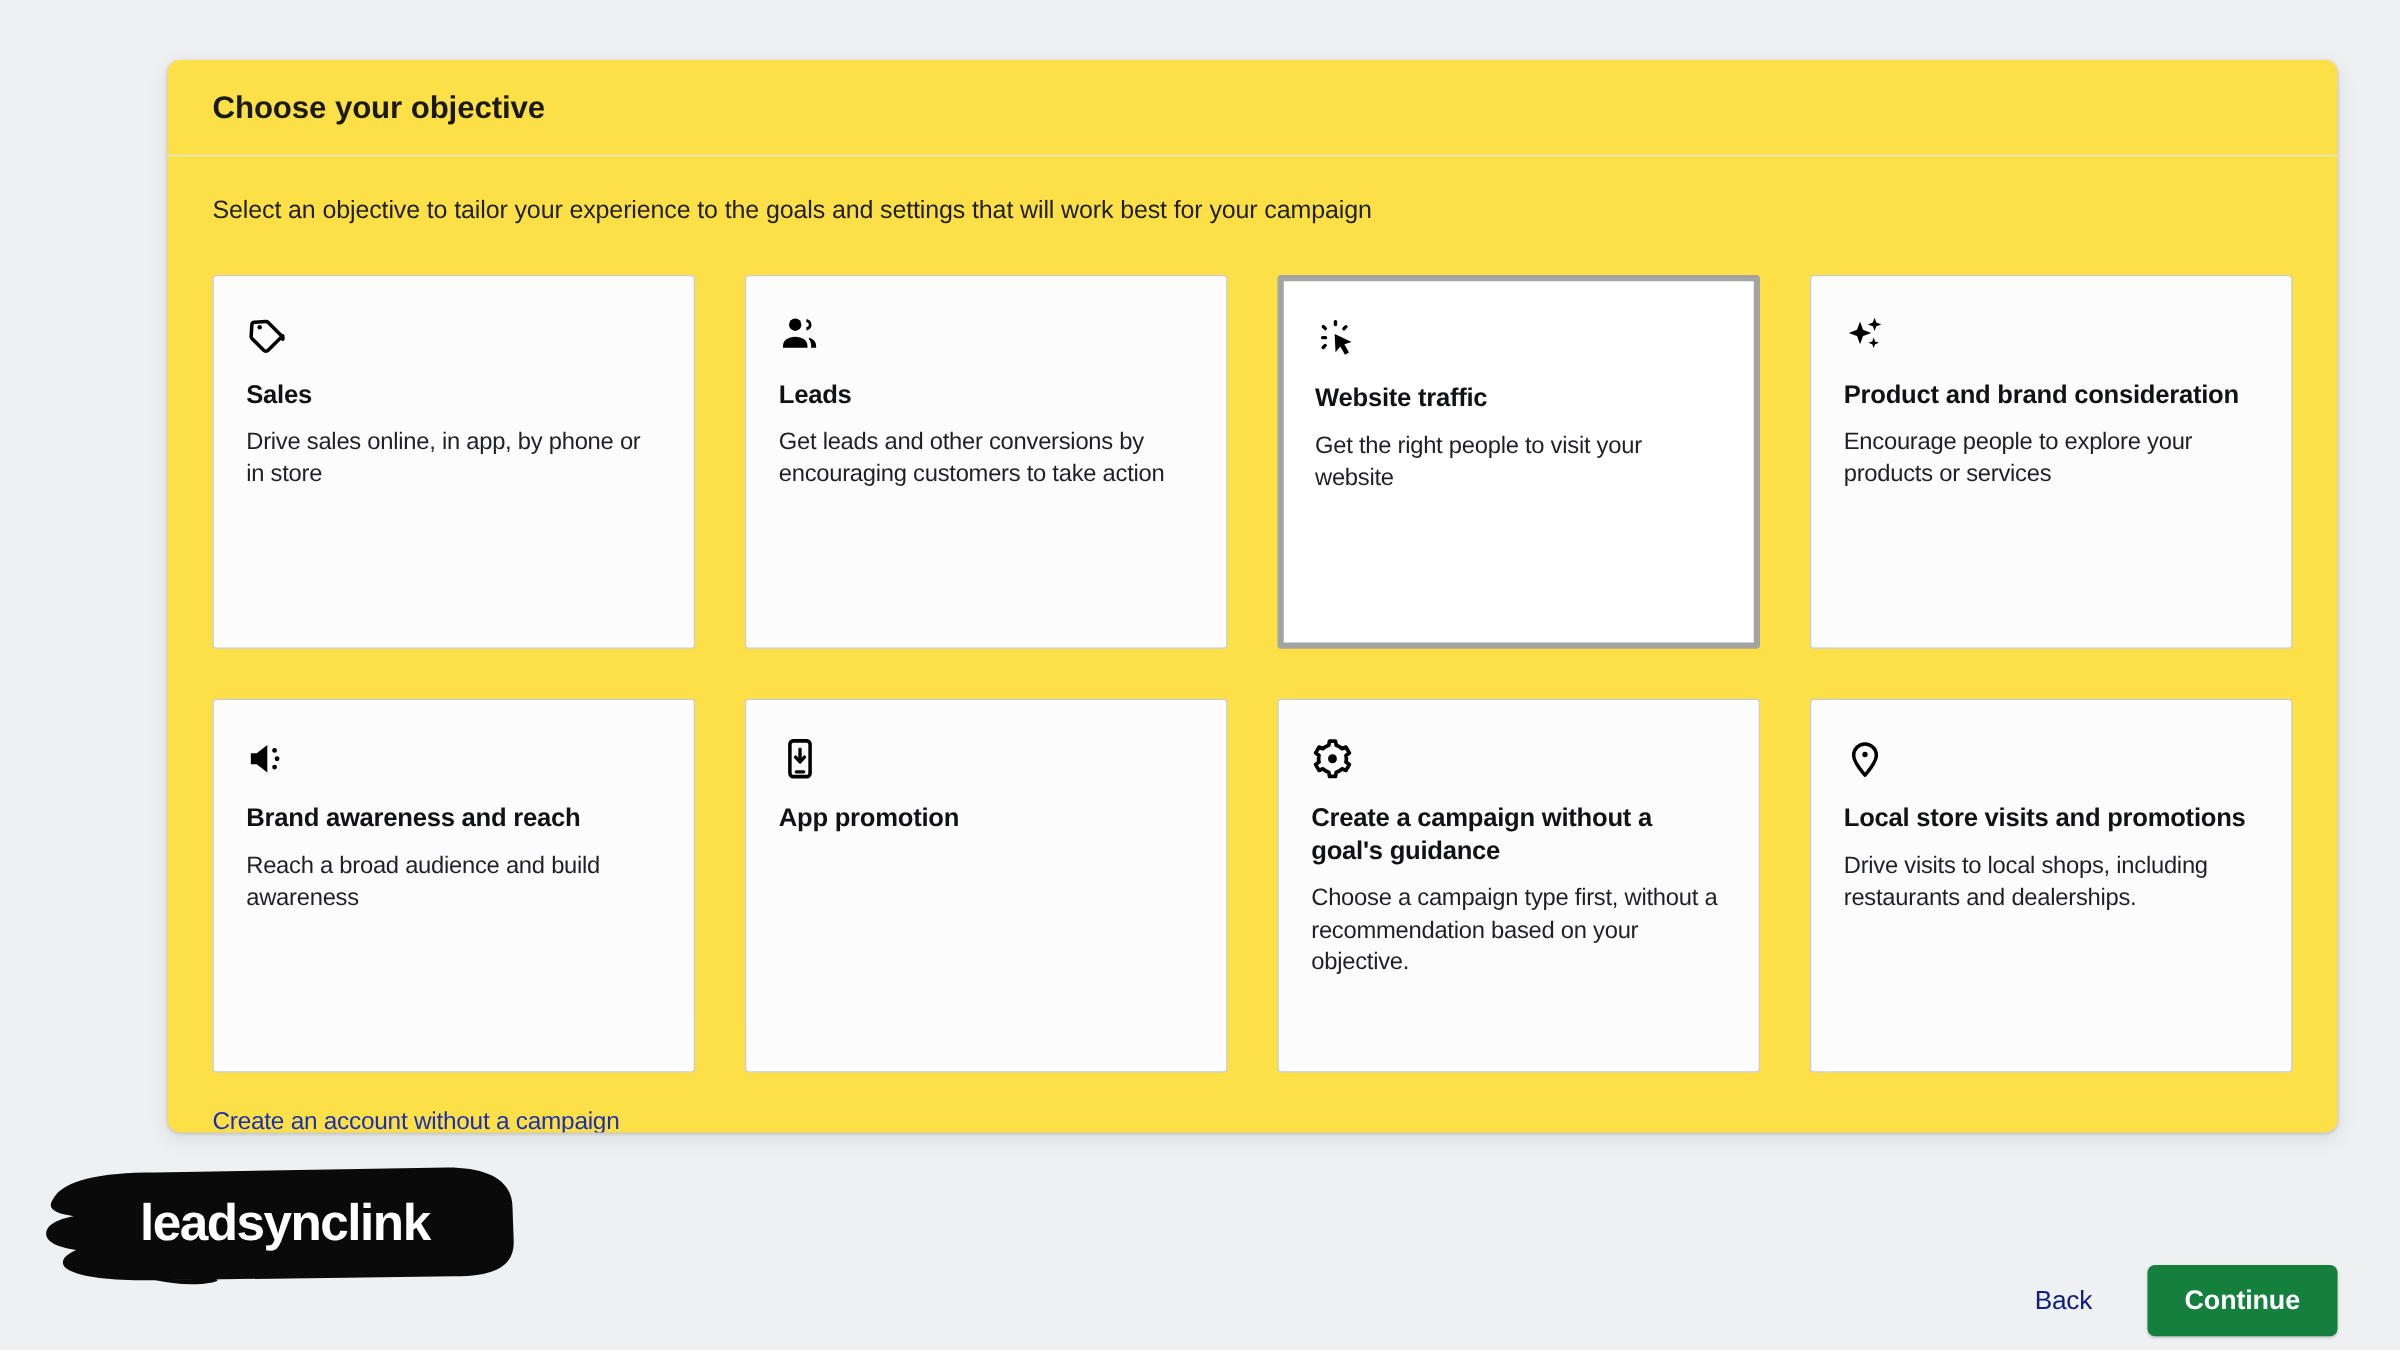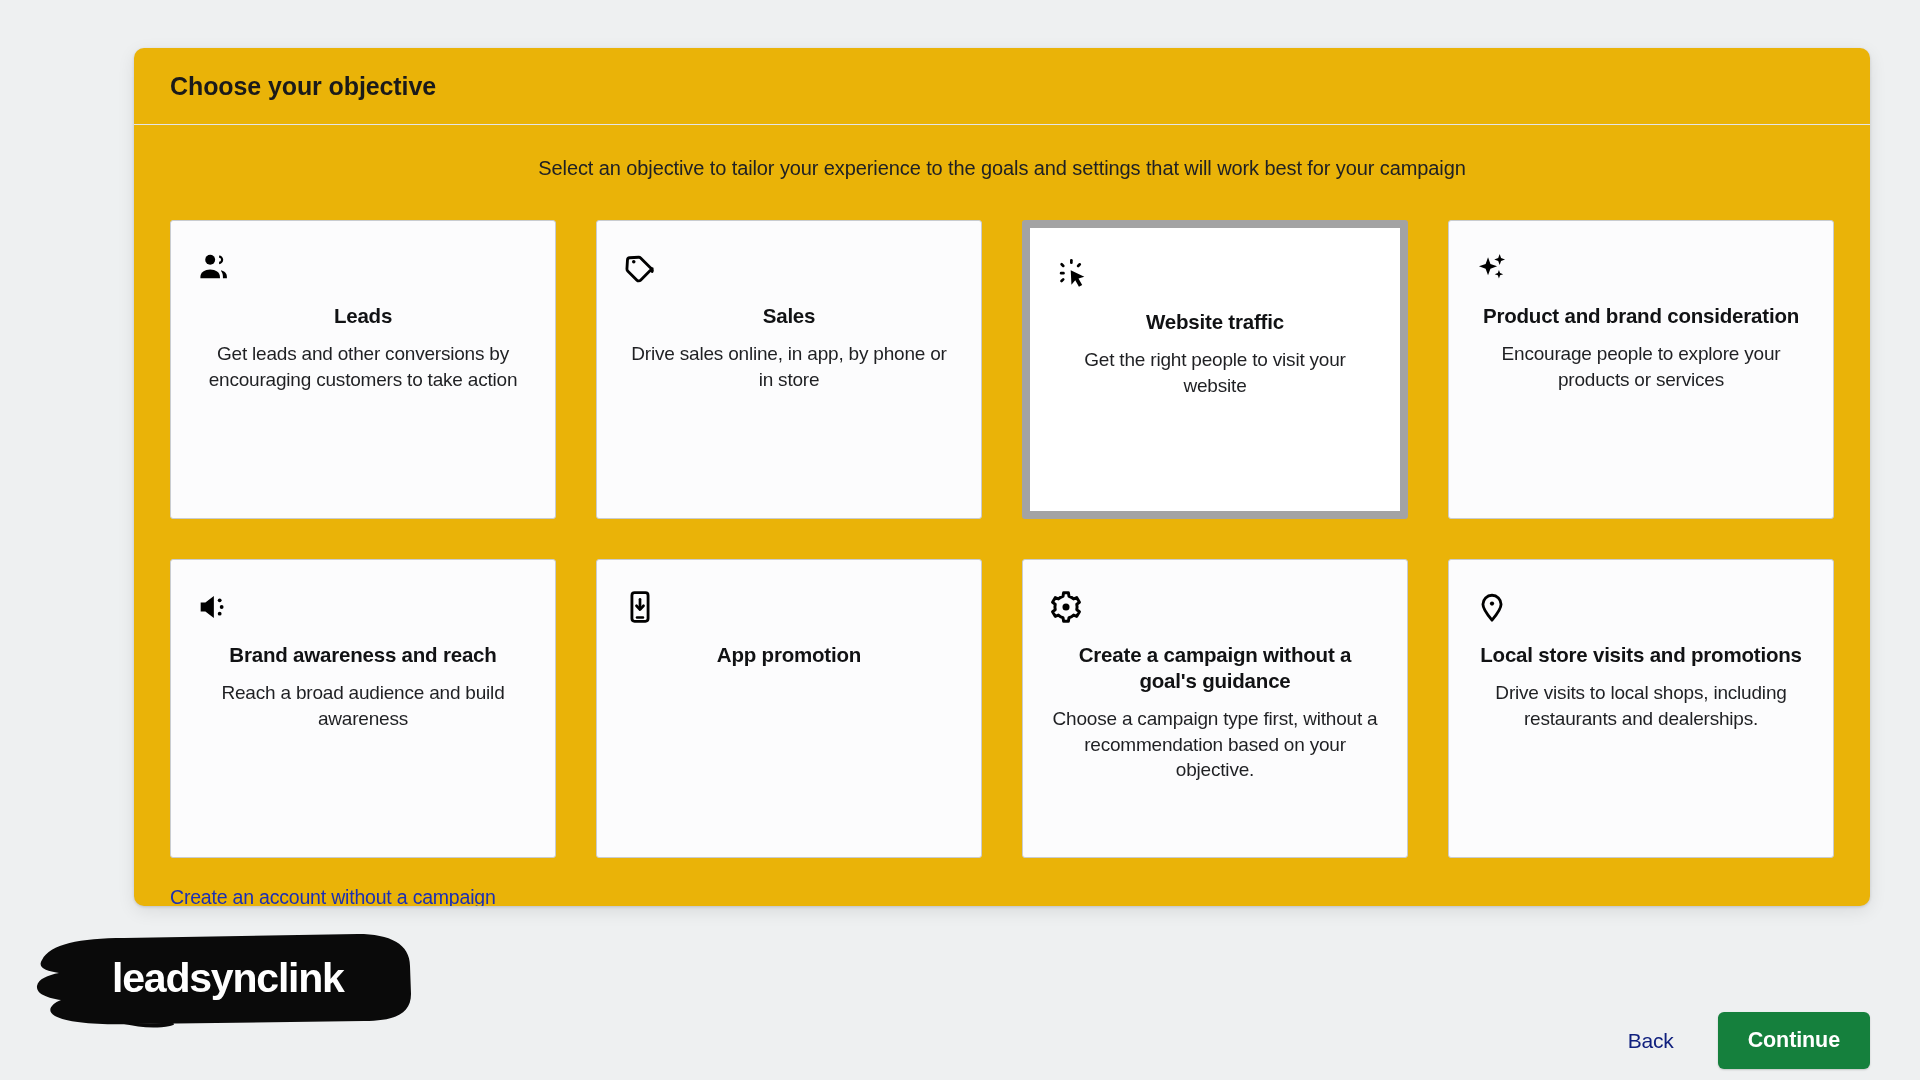--- a/index.html
+++ b/index.html
@@ -17,26 +17,25 @@
     position: relative;
   }
 
   
   .dialog {
     position: absolute;
     left: 134px;
     top: 48px;
     width: 1736px;
     height: 858px;
-    background: #eab308;
+    background: #fde047;
     border-radius: 10px;
     box-shadow: 0 1px 3px rgba(0,0,0,0.14), 0 5px 18px rgba(0,0,0,0.09);
     display: flex;
     flex-direction: column;
-    text-align: center;
   }
 
   .dialog-header {
     height: 77px;
     flex: 0 0 77px;
     border-bottom: 1px solid #e3e5e7;
     display: flex;
     align-items: center;
     padding-left: 36px;
   }
@@ -75,21 +74,21 @@
     border: 1px solid #c9ccd0;
     border-radius: 3px;
     background: #fcfcfd;
     height: 299px;
     padding: 30px 26px 20px 26px;
     cursor: pointer;
     position: relative;
   }
 
   .card.selected {
-    border: 8px solid #a3a3a3;
+    border: 5px solid #a3a3a3;
     background: #ffffff;
     padding: 29px 25px 35px 25px;
   }
 
   .card-icon {
     height: 40px;
     width: 40px;
     display: block;
     margin-bottom: 12px;
     color: #000000;
@@ -187,40 +186,40 @@
   </div>
 
   <div class="dialog-body">
 
     <div class="subtitle">Select an objective to tailor your experience to the goals and settings that will work best for your campaign</div>
 
     <div class="grid">
 
       <div class="card">
         <span class="card-icon">
+          <svg viewBox="0 0 24 24" fill="none" stroke="currentColor" stroke-width="2" stroke-linejoin="round">
+            <path d="M20.6 12.4 12.4 20.6a1.8 1.8 0 0 1-2.55 0L3.3 14.05a1.8 1.8 0 0 1-.52-1.4l.38-6.36a1.6 1.6 0 0 1 1.5-1.5l6.36-.38a1.8 1.8 0 0 1 1.4.52l8.18 8.18a1.5 1.5 0 0 1 0 1.29z"></path>
+            <circle cx="7.6" cy="7.6" r="1.25" fill="currentColor" stroke="none"></circle>
+          </svg>
+        </span>
+        <div class="card-title">Sales</div>
+        <div class="card-desc">Drive sales online, in app, by phone or in store</div>
+      </div>
+
+      <div class="card">
+        <span class="card-icon">
           <svg viewBox="0 0 24 24" fill="currentColor">
             <circle cx="9.3" cy="6.2" r="3.5"></circle>
             <path d="M2.4 18.1c0-3.1 3.1-5.1 6.9-5.1s6.9 2 6.9 5.1v1.1H2.4z"></path>
             <path d="M15.6 3.1c1.6 0 2.9 1.4 2.9 3.1s-1.3 3.1-2.9 3.1V7.6a1.4 1.4 0 0 0 0-2.8z"></path>
             <path d="M17 13.6c2.4.6 4.1 2.2 4.1 4.5v1.1h-2.8v-1.1c0-1.6-.5-2.9-1.3-3.9z"></path>
           </svg>
         </span>
         <div class="card-title">Leads</div>
         <div class="card-desc">Get leads and other conversions by encouraging customers to take action</div>
-      </div>
-
-      <div class="card">
-        <span class="card-icon">
-          <svg viewBox="0 0 24 24" fill="none" stroke="currentColor" stroke-width="2" stroke-linejoin="round">
-            <path d="M20.6 12.4 12.4 20.6a1.8 1.8 0 0 1-2.55 0L3.3 14.05a1.8 1.8 0 0 1-.52-1.4l.38-6.36a1.6 1.6 0 0 1 1.5-1.5l6.36-.38a1.8 1.8 0 0 1 1.4.52l8.18 8.18a1.5 1.5 0 0 1 0 1.29z"></path>
-            <circle cx="7.6" cy="7.6" r="1.25" fill="currentColor" stroke="none"></circle>
-          </svg>
-        </span>
-        <div class="card-title">Sales</div>
-        <div class="card-desc">Drive sales online, in app, by phone or in store</div>
       </div>
 
       <div class="card selected">
         <span class="card-icon">
           <svg viewBox="0 0 24 24" fill="currentColor">
             <rect x="10.6" y="1.4" width="1.9" height="3.5" rx="0.9"></rect>
             <rect x="3.4" y="10.4" width="3.5" height="1.9" rx="0.9"></rect>
             <rect x="4.3" y="4.0" width="1.9" height="3.5" rx="0.9" transform="rotate(-45 5.2 5.7)"></rect>
             <rect x="16.0" y="4.0" width="1.9" height="3.5" rx="0.9" transform="rotate(45 16.9 5.7)"></rect>
             <rect x="4.3" y="14.6" width="1.9" height="3.5" rx="0.9" transform="rotate(45 5.2 16.3)"></rect>

